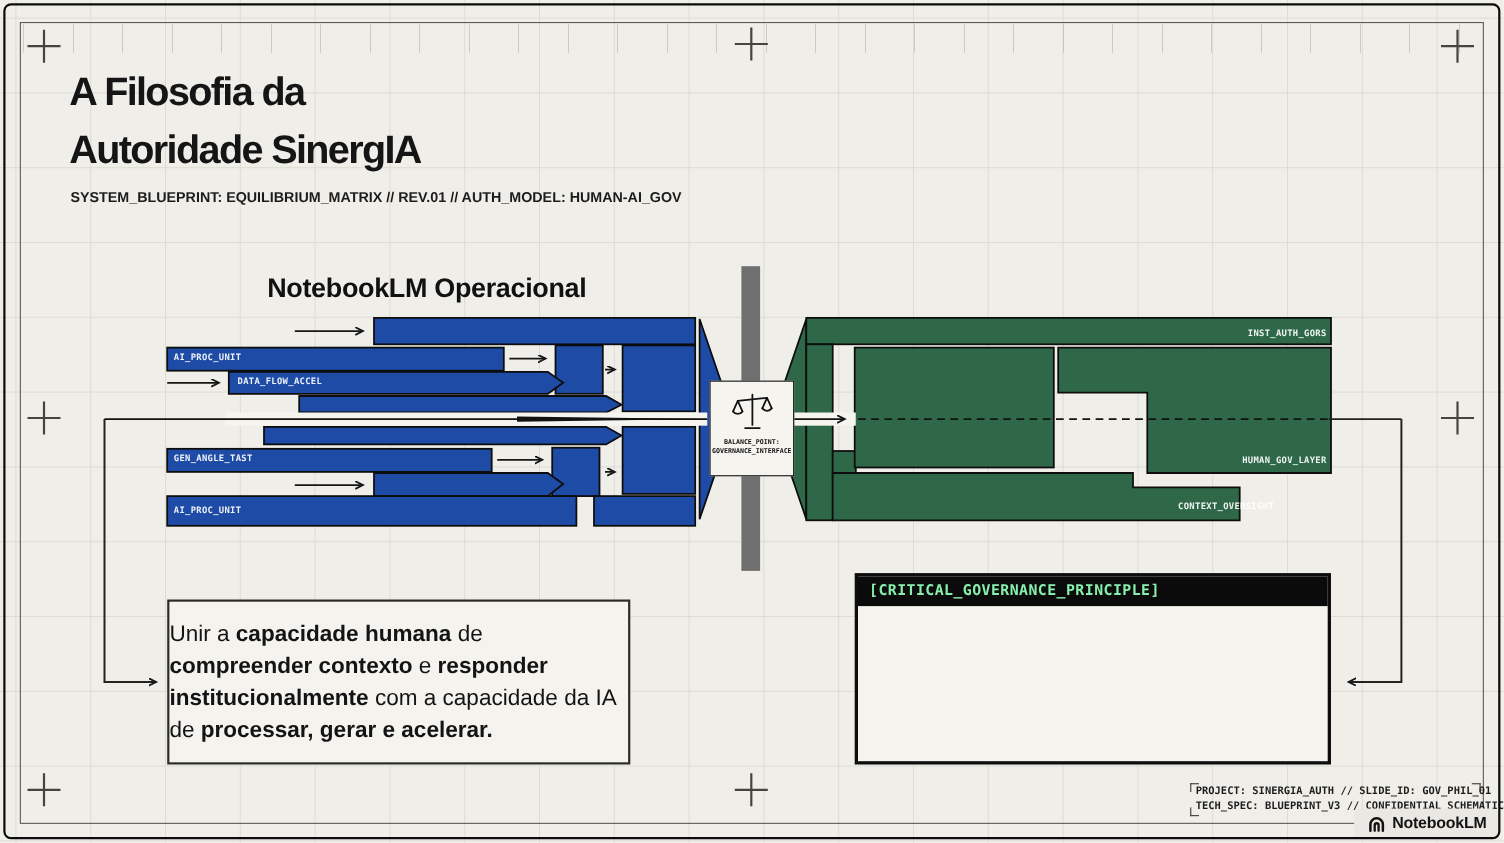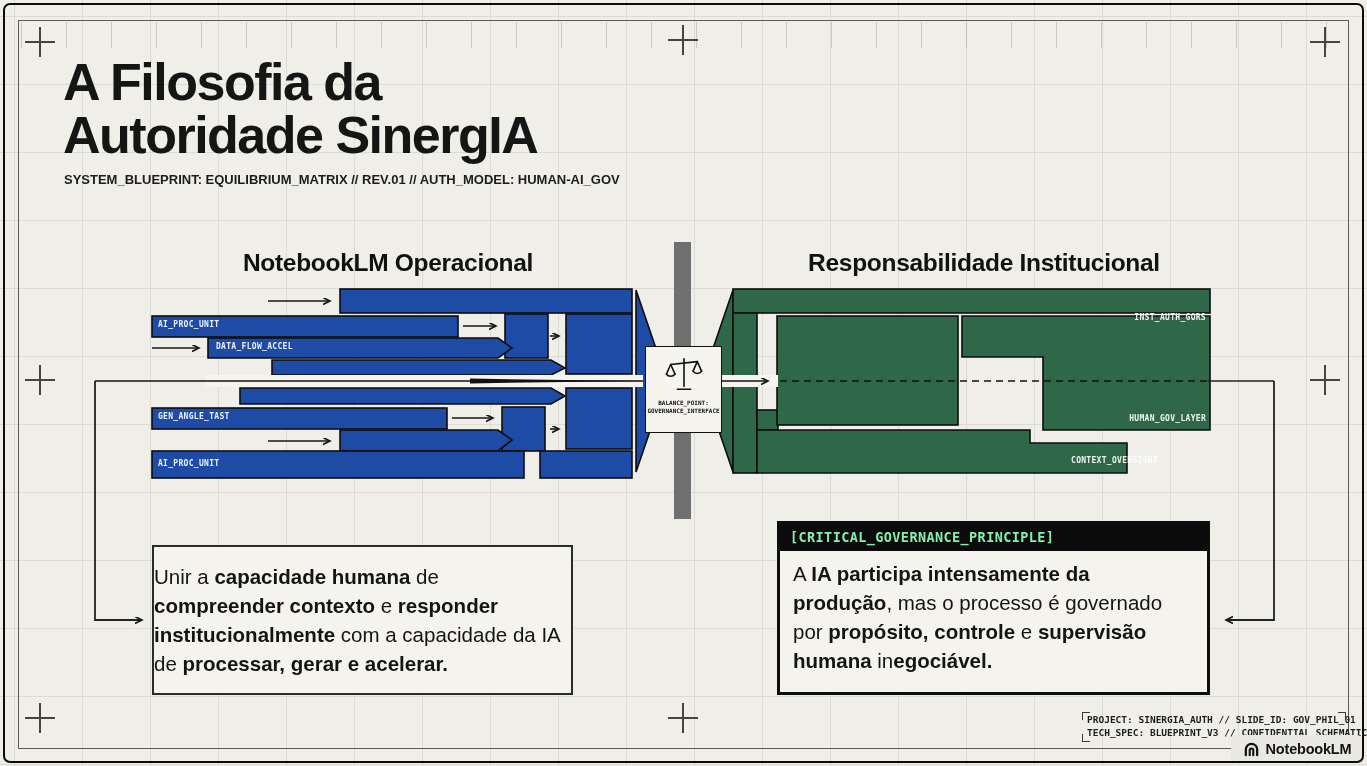--- a/index.html
+++ b/index.html
@@ -6,21 +6,21 @@
   body{width:1367px;height:766px;background:#ffffff;font-family:"Liberation Sans",sans-serif;}
   .canvas{position:relative;width:1367px;height:766px;background:#efeee8;overflow:hidden;
     background-image:
       linear-gradient(#dcdbd4 1px, transparent 1px),
       linear-gradient(90deg, #dcdbd4 1px, transparent 1px);
     background-size:68px 68px;background-position:14px 16px;}
   .outer-border{position:absolute;inset:3px;border:2.5px solid #0b0b0b;border-radius:7px;pointer-events:none;z-index:40;}
   .frame{position:absolute;left:18px;top:20px;width:1329px;height:727px;border:1.5px solid #5a5954;z-index:1;}
   .ticks{position:absolute;left:21px;top:22px;width:1324px;height:26px;z-index:1;opacity:.65;
     background:repeating-linear-gradient(90deg,#b7b6af 0 1px,transparent 1px 45px);}
-  .title{position:absolute;left:63px;top:56px;font-size:52px;line-height:53px;font-weight:700;letter-spacing:-1.5px;color:#151515;z-index:5;}
+  .title{position:absolute;left:63px;top:56px;font-size:36px;line-height:53px;font-weight:700;letter-spacing:-1.5px;color:#151515;z-index:5;}
   .subtitle{position:absolute;left:64px;top:172px;font-family:Liberation Sans, sans-serif;font-size:13px;font-weight:700;color:#1c1c1c;z-index:5;}
   .sec-header{position:absolute;top:249px;width:480px;text-align:center;font-size:24.5px;font-weight:700;letter-spacing:-.3px;color:#111;z-index:5;}
   .sec-left{left:148px;}
   .sec-right{left:744px;}
   svg.overlay{position:absolute;left:0;top:0;z-index:6;}
   .bar-label{position:absolute;font-family:"DejaVu Sans Mono",monospace;font-size:8px;font-weight:700;color:rgba(255,255,255,.92);letter-spacing:.3px;z-index:7;white-space:nowrap;}
   .bar-label.right{text-align:right;width:200px;}
   .balance-box{position:absolute;left:645px;top:346px;width:77px;height:87px;background:#f5f4ef;border:1.5px solid #111;z-index:8;
     display:flex;flex-direction:column;align-items:center;justify-content:flex-start;padding-top:7px;box-sizing:border-box;}
   .balance-text{font-family:"DejaVu Sans Mono",monospace;font-size:6px;font-weight:700;color:#111;text-align:center;line-height:8px;margin-top:5px;}
@@ -47,21 +47,20 @@
   <div class="frame"></div>
   <div class="ticks"></div>
 
   <div class="title">
     <div>A Filosofia da</div>
     <div>Autoridade SinergIA</div>
   </div>
   <div class="subtitle">SYSTEM_BLUEPRINT: EQUILIBRIUM_MATRIX // REV.01 // AUTH_MODEL: HUMAN-AI_GOV</div>
 
   <div class="sec-header sec-left">NotebookLM Operacional</div>
-  <div class="sec-header sec-right">Responsabilidade Institucional</div>
 
   <svg class="overlay" width="1367" height="766" viewBox="0 0 1367 766">
     <defs>
       <marker id="arr" markerWidth="10" markerHeight="10" refX="7" refY="3.5" orient="auto" markerUnits="userSpaceOnUse">
         <path d="M0,0 L7,3.5 L0,7" fill="none" stroke="#161616" stroke-width="1.6"></path>
       </marker>
     </defs>
 
     <g stroke="#45443f" stroke-width="2">
       <path d="M25,42 H55 M40,27 V57"></path>
@@ -122,21 +121,21 @@
       <line x1="452" y1="418" x2="493" y2="418" marker-end="url(#arr)"></line>
       <line x1="550" y1="429" x2="559" y2="429" marker-end="url(#arr)"></line>
       <line x1="268" y1="441" x2="330" y2="441" marker-end="url(#arr)"></line>
     </g>
   </svg>
 
   <div class="bar-label" style="left:158px;top:320px;">AI_PROC_UNIT</div>
   <div class="bar-label" style="left:216px;top:342px;text-align:center;">DATA_FLOW_ACCEL</div>
   <div class="bar-label" style="left:158px;top:412px;">GEN_ANGLE_TAST</div>
   <div class="bar-label" style="left:158px;top:459px;">AI_PROC_UNIT</div>
-  <div class="bar-label right" style="left:1006px;top:298px;margin-top:15px;">INST_AUTH_GORS</div>
+  <div class="bar-label right" style="left:1006px;top:298px;">INST_AUTH_GORS</div>
   <div class="bar-label right" style="left:1006px;top:414px;">HUMAN_GOV_LAYER</div>
   <div class="bar-label right" style="left:958px;top:456px;">CONTEXT_OVERSIGHT</div>
 
   <div class="balance-box">
     <svg width="38" height="40" viewBox="0 0 40 42">
       <g fill="none" stroke="#111" stroke-width="1.7" stroke-linecap="round">
         <line x1="20" y1="5" x2="20" y2="34"></line>
         <line x1="13" y1="37" x2="27" y2="37"></line>
         <line x1="6" y1="11" x2="34" y2="8"></line>
         <line x1="6" y1="11" x2="1.5" y2="21"></line>
@@ -152,21 +151,20 @@
       <div>GOVERNANCE_INTERFACE</div>
     </div>
   </div>
 
   <div class="note-box note-left">
     <span><span>Unir a </span><b>capacidade humana</b><span> de </span><b>compreender contexto</b><span> e </span><b>responder institucionalmente</b><span> com a capacidade da IA de </span><b>processar, gerar e acelerar.</b></span>
   </div>
 
   <div class="note-box note-right">
     <div class="hdr">[CRITICAL_GOVERNANCE_PRINCIPLE]</div>
-    <div class="body"><span>A </span><b>IA participa intensamente da produção</b><span>, mas o processo é governado por </span><b>propósito, controle</b><span> e </span><b>supervisão humana</b><span> in</span><b>egociável.</b></div>
   </div>
 
   <div class="corner c-tl"></div>
   <div class="corner c-tr"></div>
   <div class="corner c-bl"></div>
   <div class="footer">
     <div>PROJECT: SINERGIA_AUTH // SLIDE_ID: GOV_PHIL_01</div>
     <div>TECH_SPEC: BLUEPRINT_V3 // CONFIDENTIAL_SCHEMATIC</div>
   </div>
 

